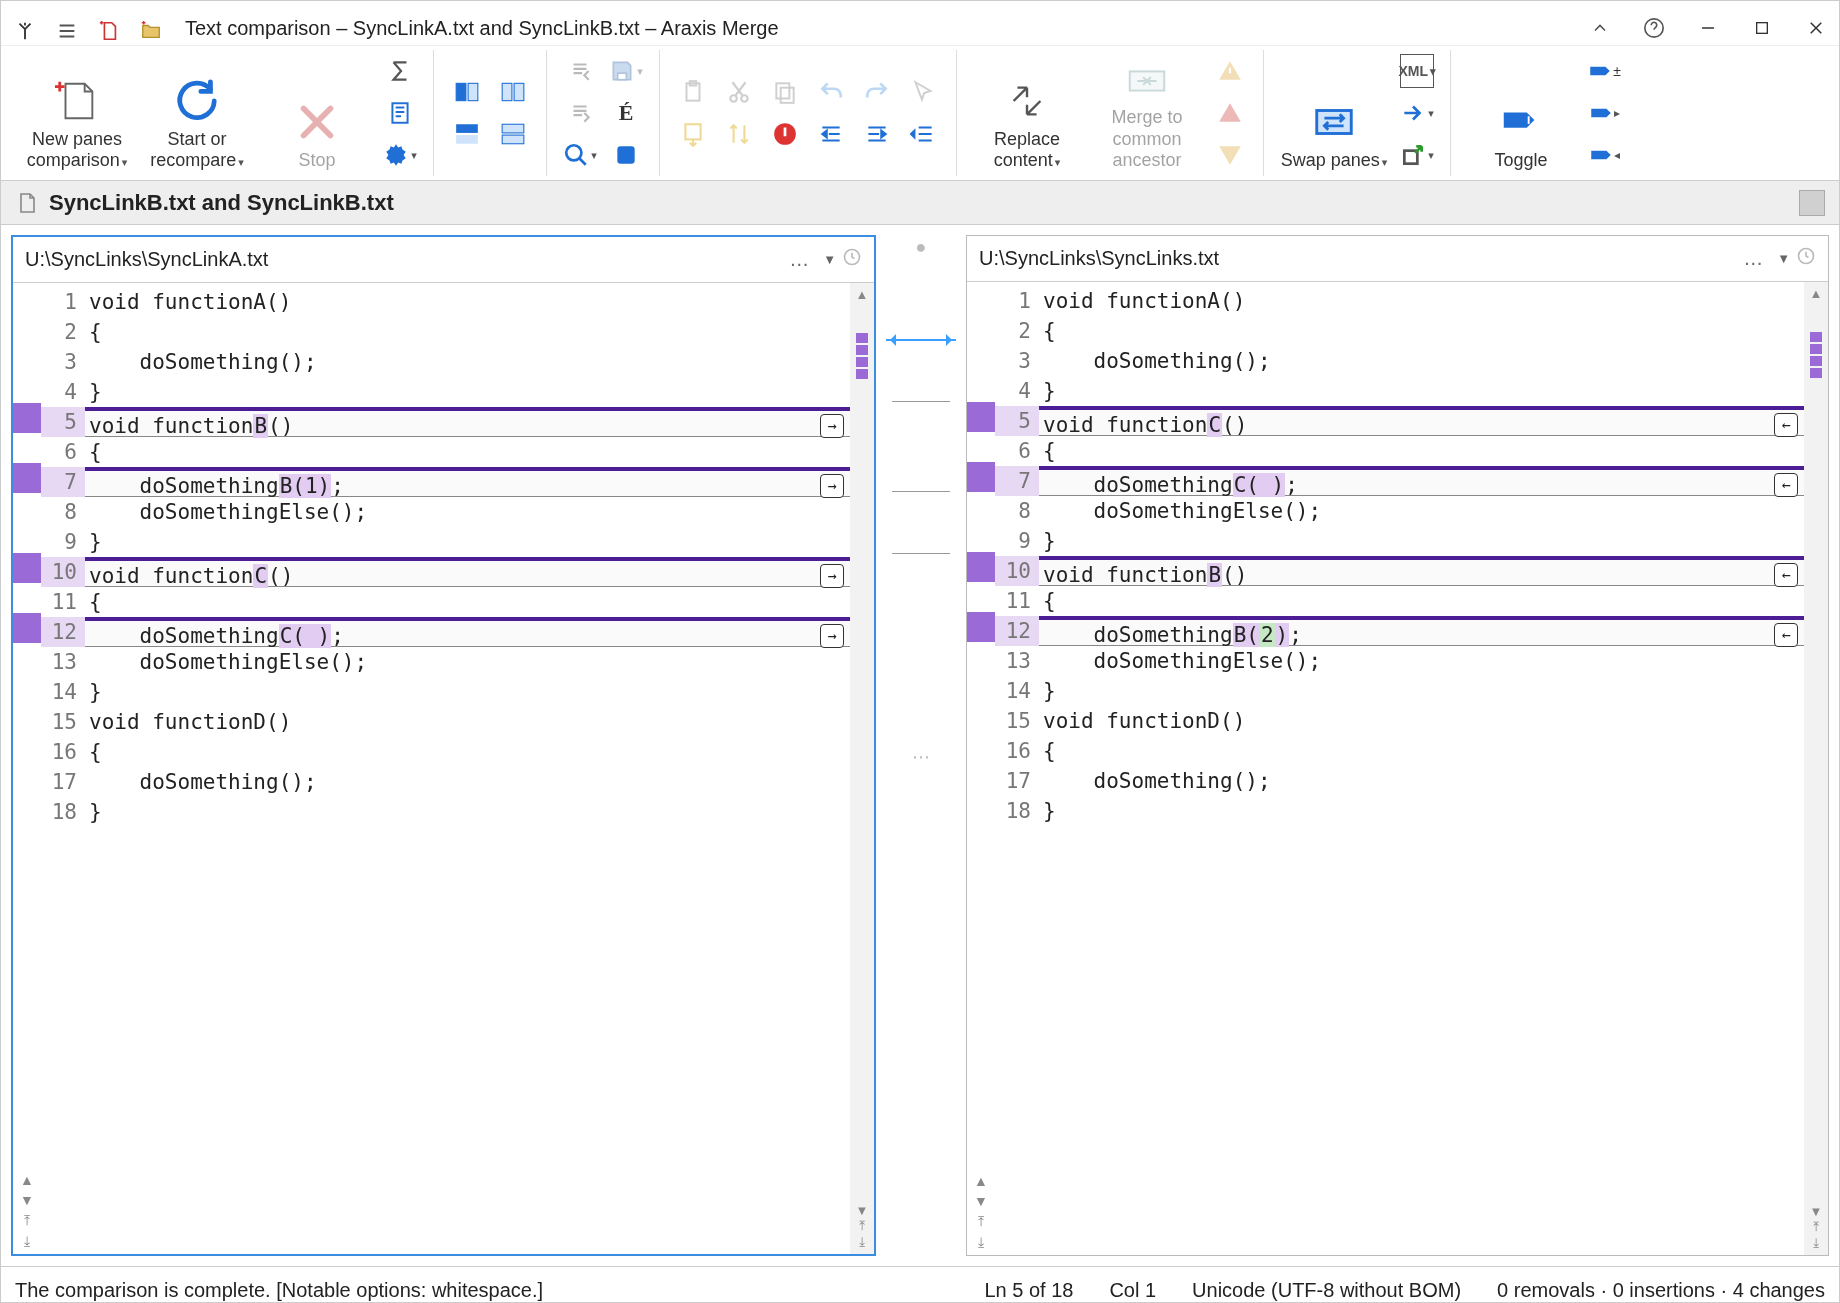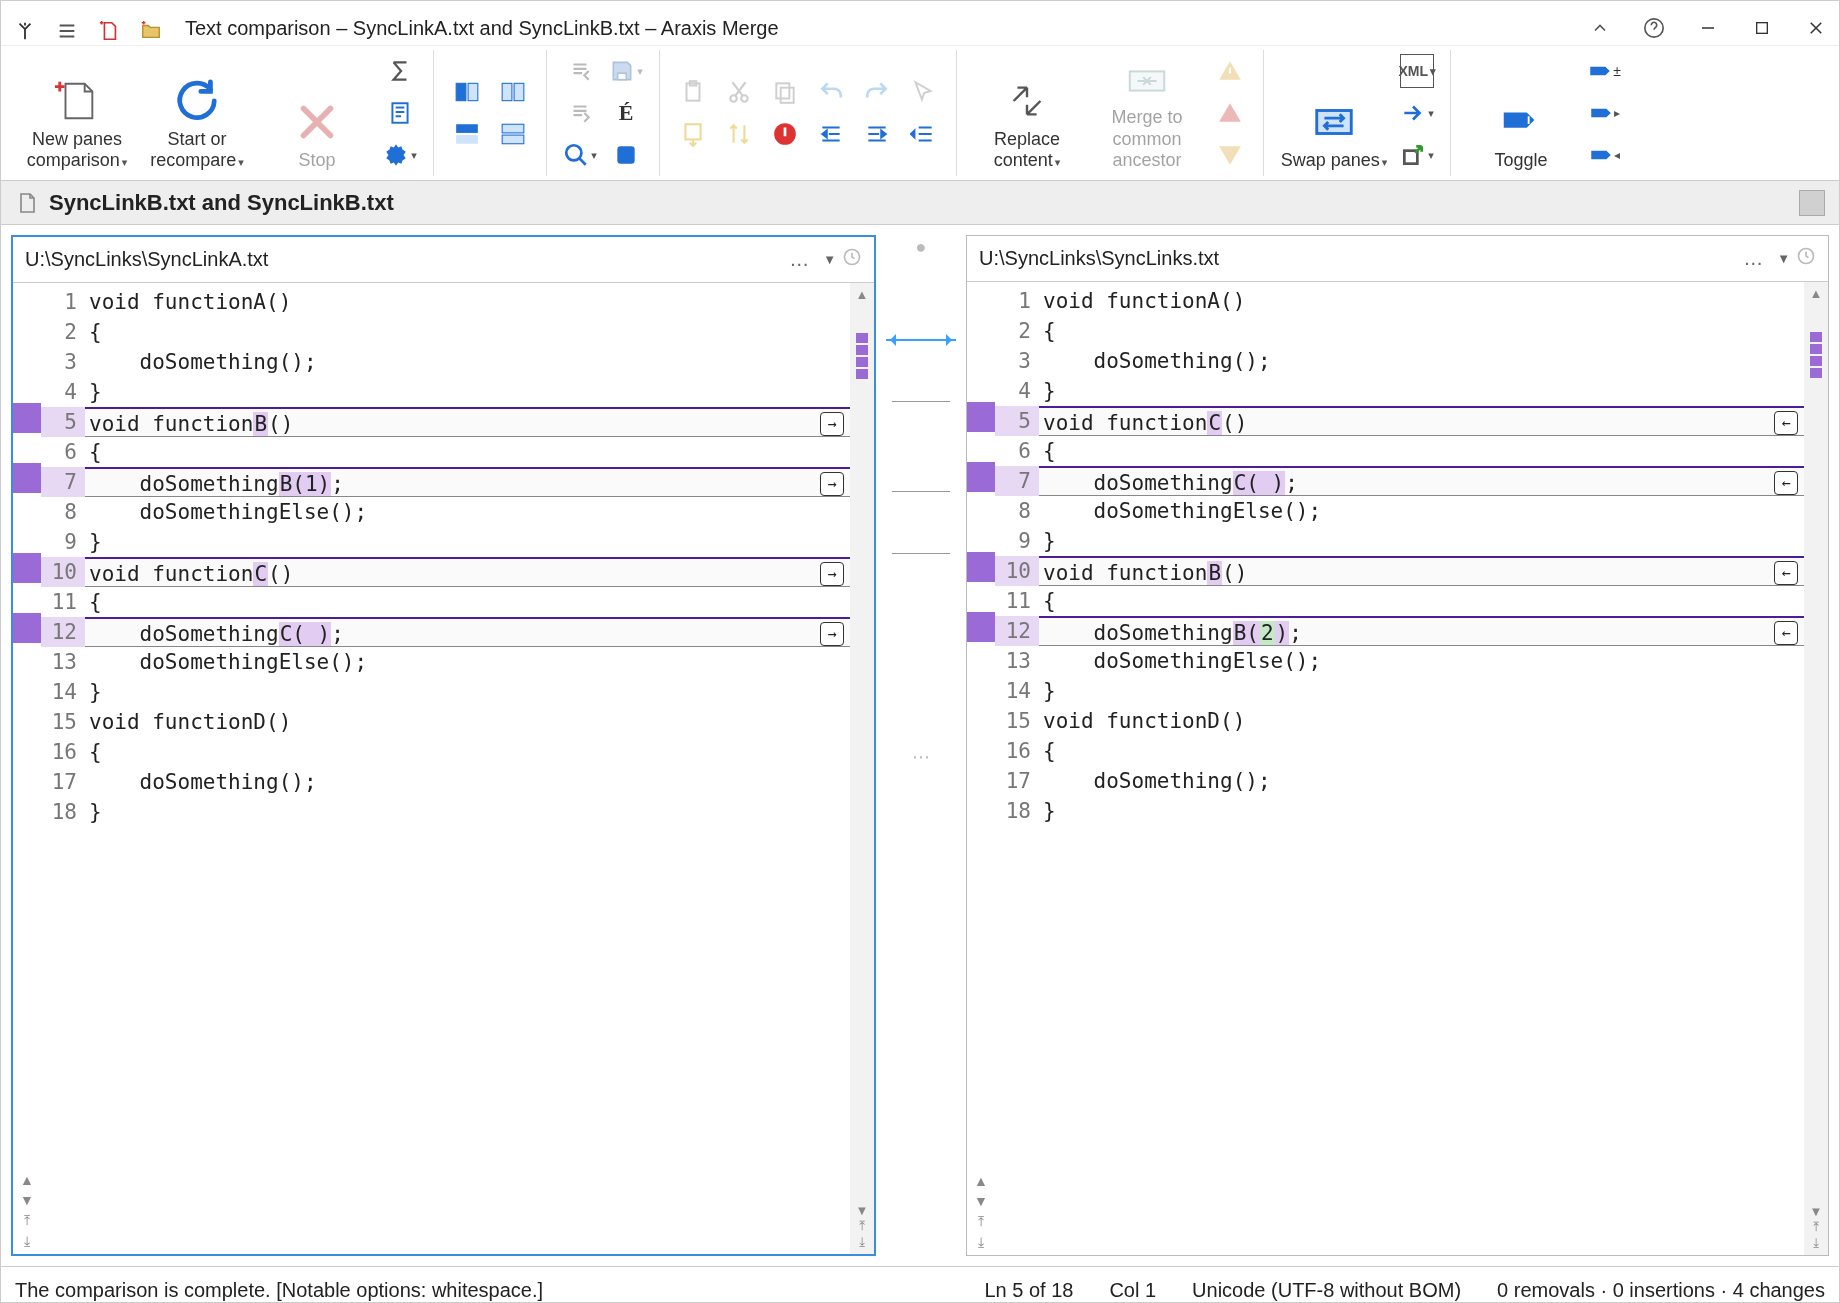--- a/index.html
+++ b/index.html
@@ -52,21 +52,21 @@
 
 .codewrap{flex:1;display:flex;position:relative}
 .margin{width:28px;background:#fff}
 .margin .mmark{height:30px}
 .margin .mmark.diff{background:#9a6ad6}
 .linenums{width:44px;text-align:right;font-family:Consolas,monospace;font-size:21px;color:#777;padding-top:4px}
 .linenums div{height:30px;line-height:30px;padding-right:8px}
 .linenums div.hl{background:#e7d8f3}
 .code{flex:1;font-family:Consolas,monospace;font-size:21px;padding-top:4px;position:relative}
 .code .ln{height:30px;line-height:30px;white-space:pre;padding-left:4px;position:relative}
-.code .ln.diff{background:#fafafa;border-top:2px solid #4c1d95;border-bottom:1px solid #888}
+.code .ln.diff{background:#fafafa;border-top:4px solid #4c1d95;border-bottom:1px solid #888}
 .code .chmark{background:#e2ccf2;padding:0 1px}
 .code .chmark.green{background:#c5e8c5}
 .arrowbtn{position:absolute;right:6px;top:3px;width:24px;height:24px;border:1.5px solid #333;border-radius:4px;display:flex;align-items:center;justify-content:center;background:#fff;font-size:15px}
 .vscroll{width:24px;background:#f2f2f2;display:flex;flex-direction:column;align-items:center;padding:4px 0;font-size:13px;color:#888}
 .ovmark{width:12px;height:10px;background:#9a6ad6;margin:1px 0}
 
 .pfoot{position:absolute;bottom:0;left:0;width:28px;display:flex;flex-direction:column;align-items:center;gap:4px;padding:4px 0;color:#888}
 
 .status{display:flex;align-items:flex-end;height:36px;border-top:1px solid #ccc;font-size:20px;padding:0 14px;background:#fff}
 .status .seg{padding:0 18px}

